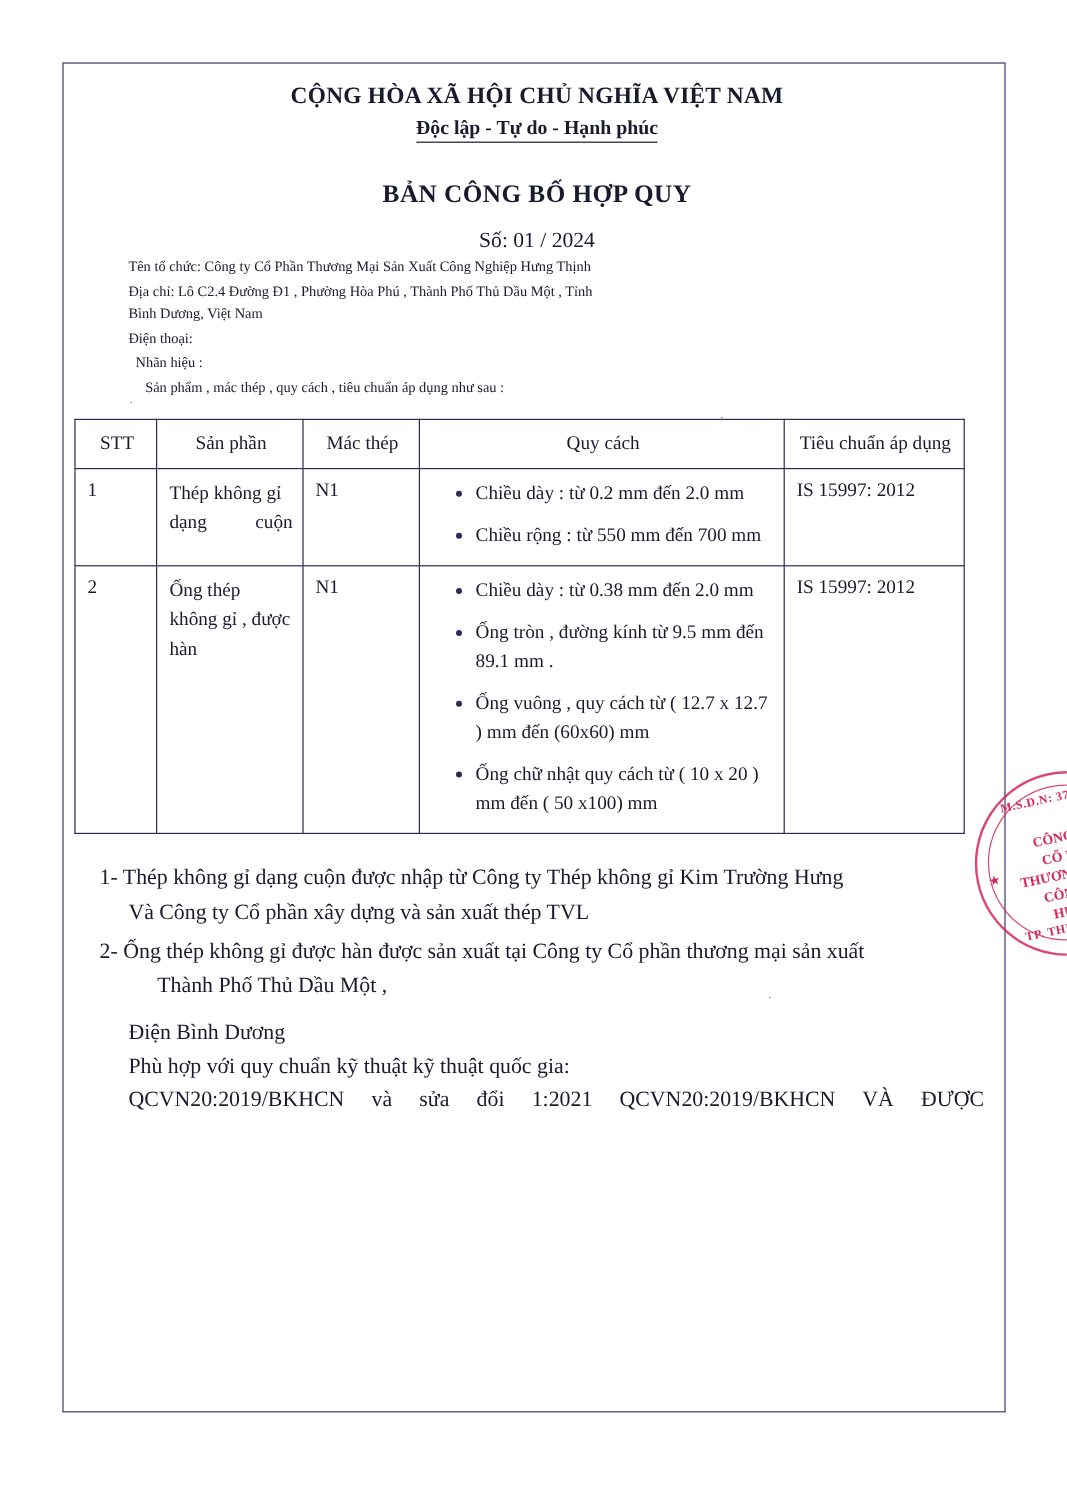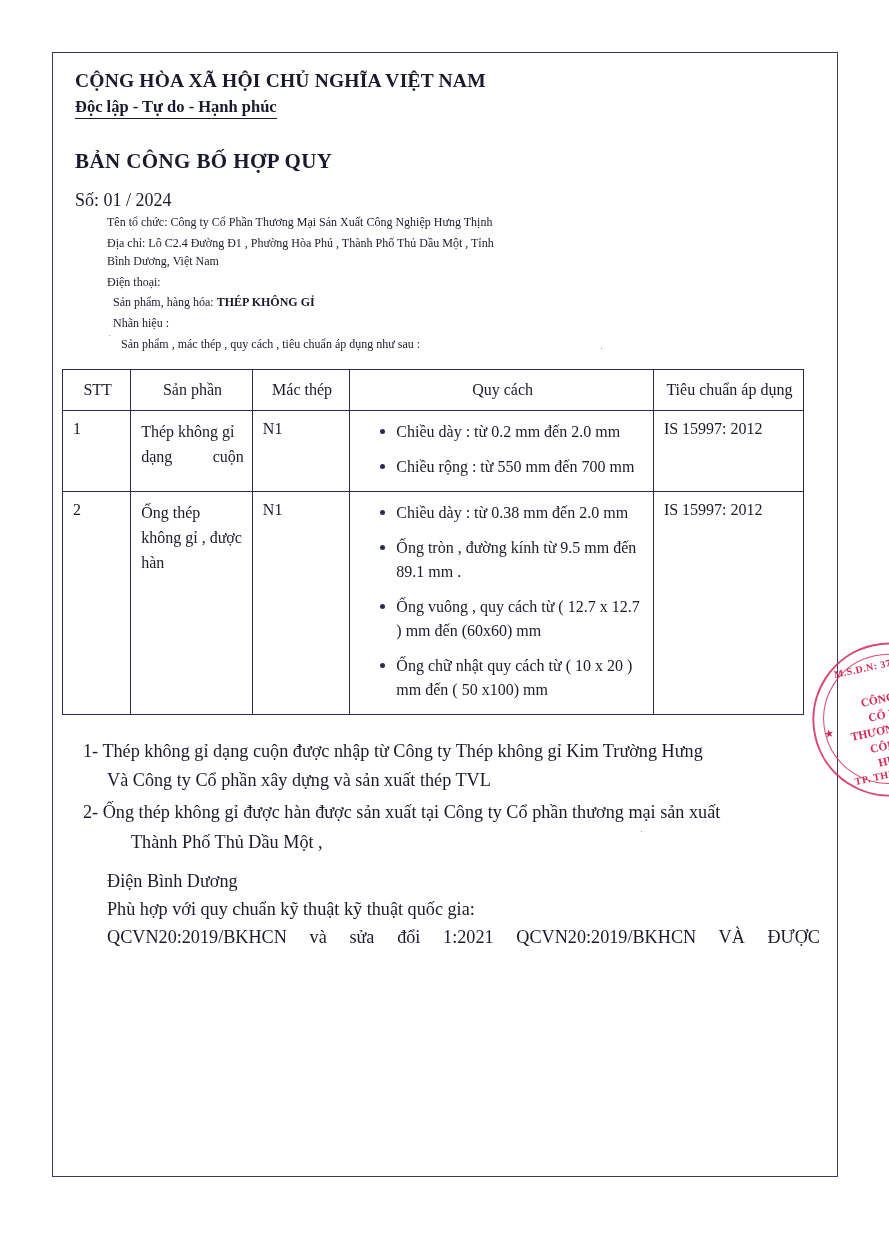--- a/index.html
+++ b/index.html
@@ -30,21 +30,21 @@
     border: 1px solid #3a3a6a;
     box-sizing: border-box;
   }
   .content {
     position: absolute;
     left: 75px;
     top: 62px;
     width: 745px;
     box-sizing: border-box;
   }
-  .center { }
+  .center { text-align: center; }
   .nation {
     font-weight: bold;
     font-size: 19.5px;
     letter-spacing: 0.2px;
     margin-top: 8px;
   }
   .motto {
     font-weight: bold;
     font-size: 16.5px;
     margin-top: 5px;
@@ -240,23 +240,20 @@
       <span>Tên tổ chức: </span><span>Công ty Cổ Phần Thương Mại Sản Xuất Công Nghiệp Hưng Thịnh</span>
     </div>
 
     <div class="para indent1">
       <span>Địa chỉ: </span><span>Lô C2.4 Đường Đ1 , Phường Hòa Phú , Thành Phố Thủ Dầu Một , Tỉnh</span><br>
       <span>Bình Dương, Việt Nam</span>
     </div>
 
     <div class="para indent1">Điện thoại:</div>
 
-    <div class="para indent2">
-      <span>Sản phẩm, hàng hóa: </span><span class="bold">THÉP KHÔNG GỈ</span>
-    </div>
 
     <div class="para indent2">Nhãn hiệu :</div>
 
     <div class="para indent3">Sản phẩm , mác thép , quy cách , tiêu chuẩn áp dụng như sau :</div>
 
     <table class="spec">
       <thead>
         <tr>
           <th class="col-stt">STT</th>
           <th class="col-sp">Sản phần</th>

